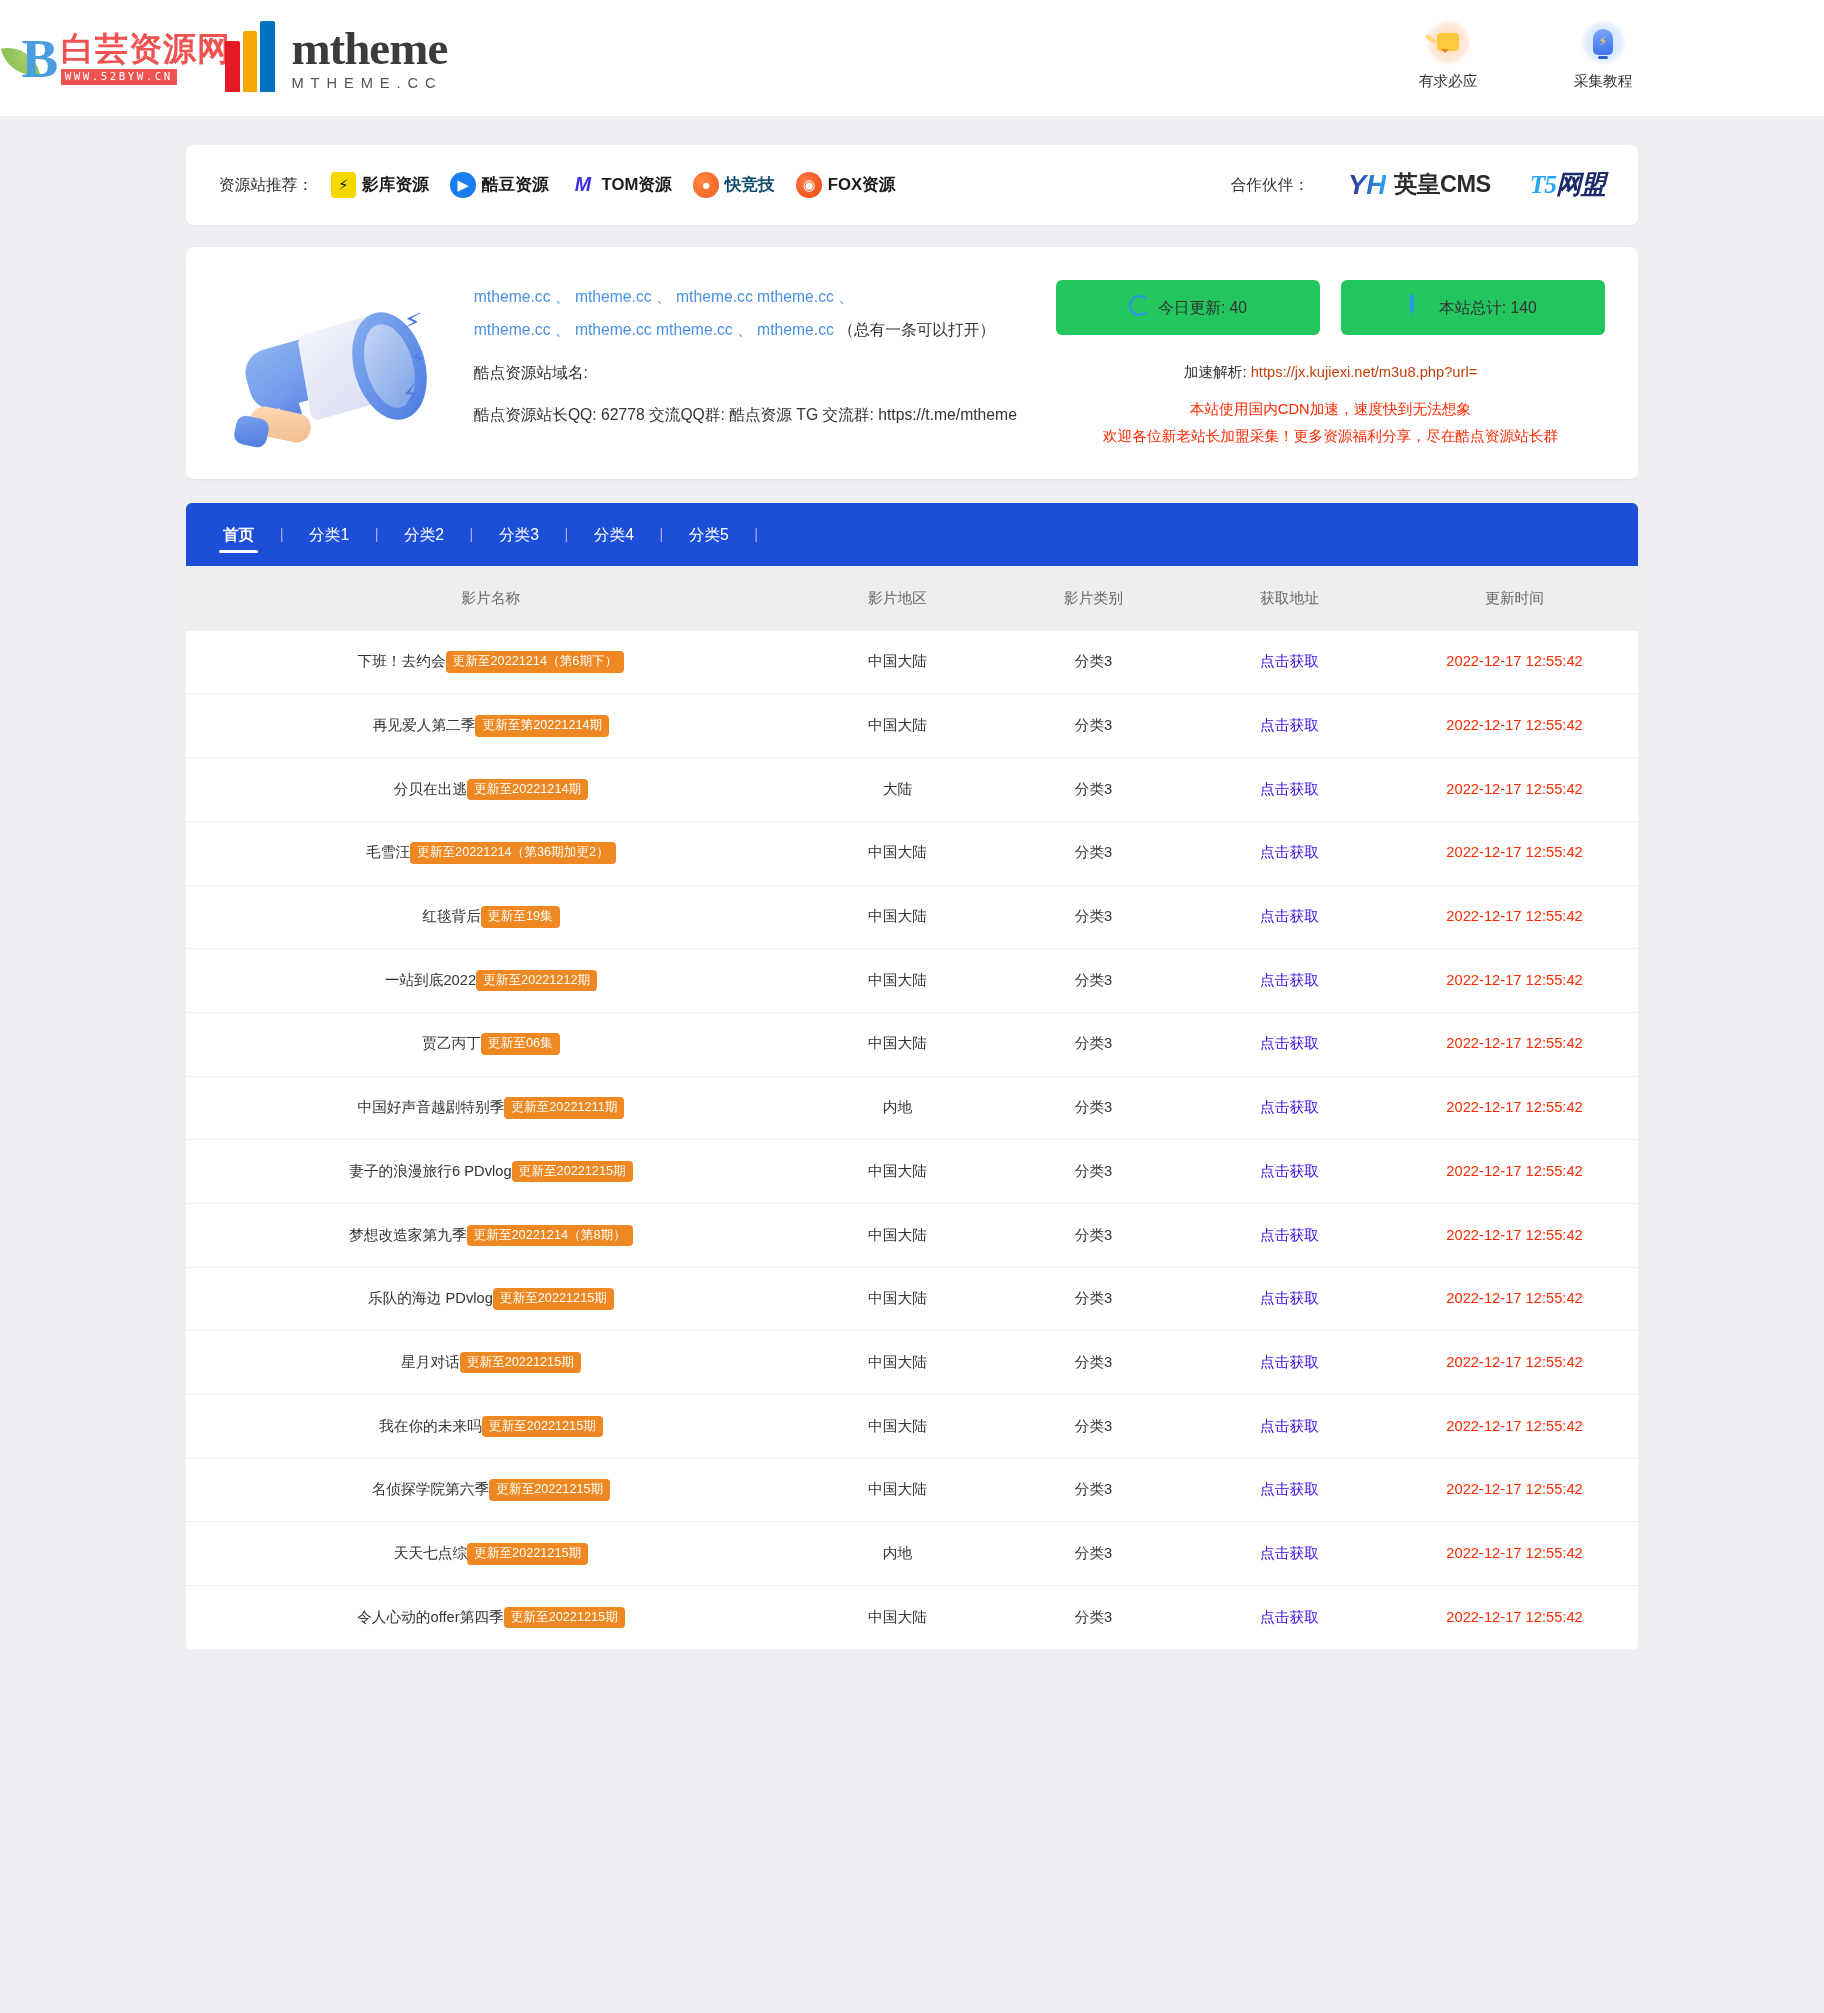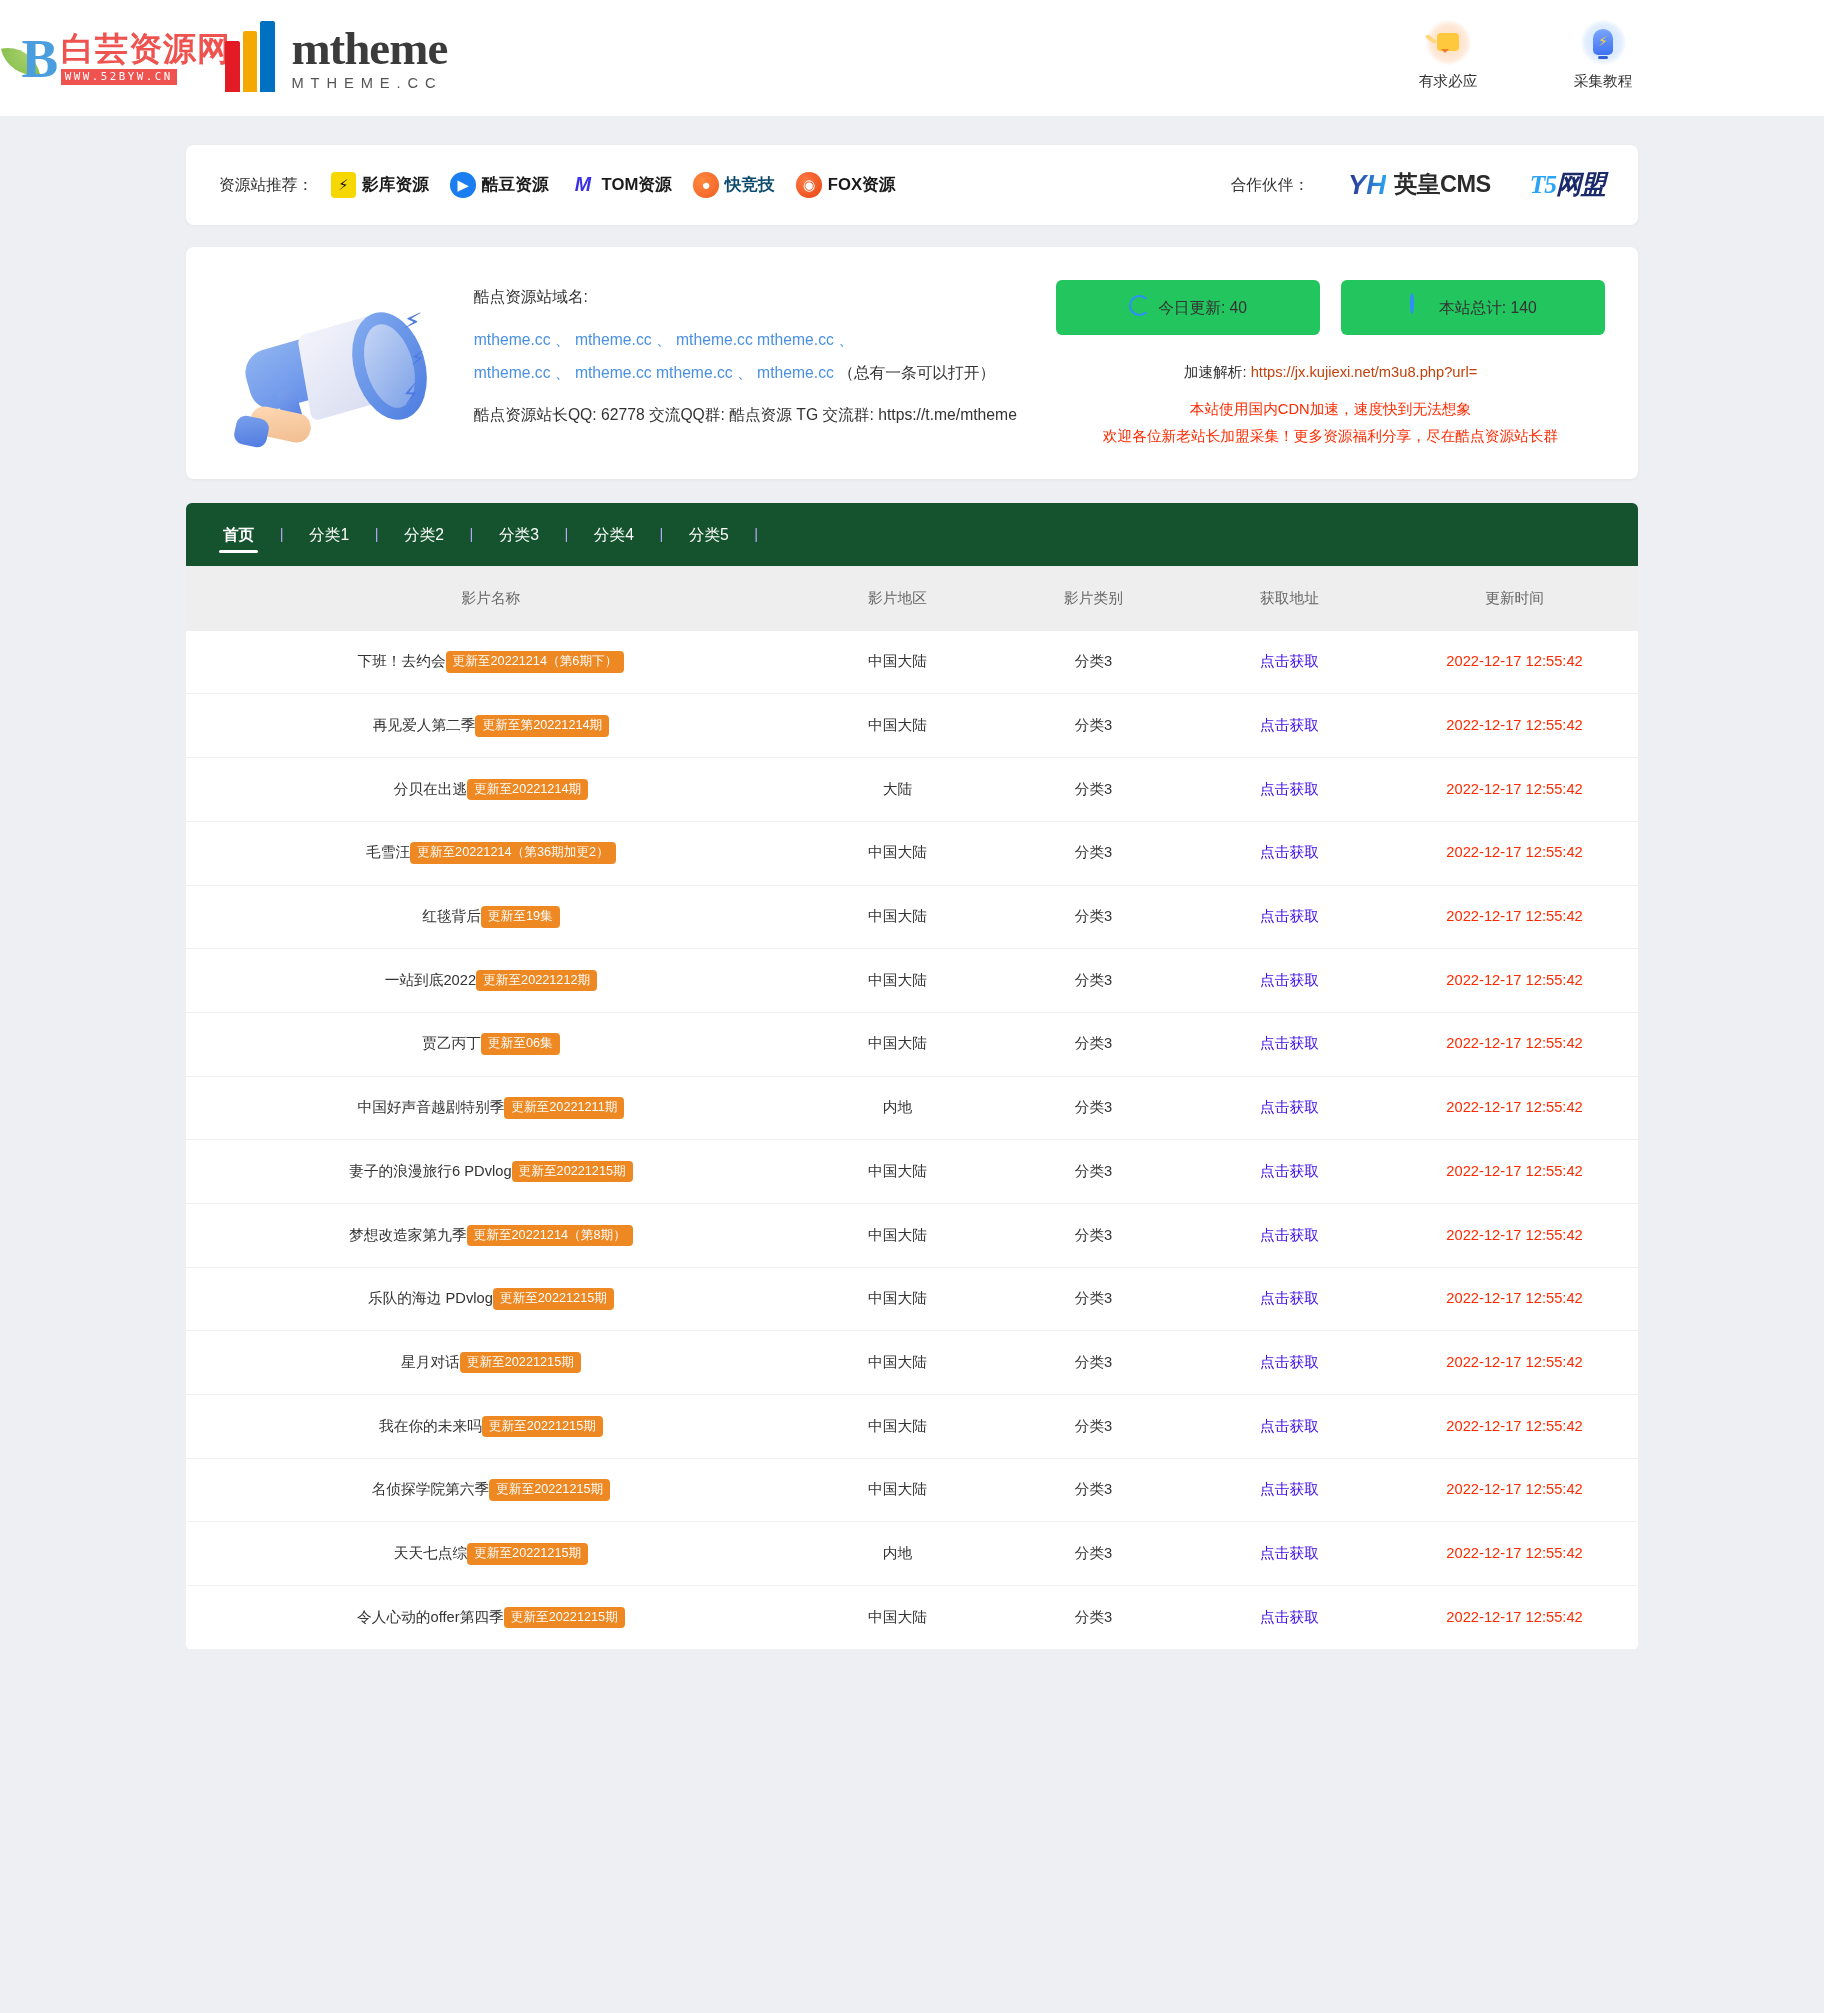--- a/index.html
+++ b/index.html
@@ -282,21 +282,21 @@
   .stat-text { font: 15.7px/21.6px "Liberation Sans", sans-serif; color: #333; }
 
   .parse-line { text-align: center; margin-top: 25.5px; font: 14.7px/25.5px "Liberation Sans", sans-serif; color: #333; }
   .parse-line a { color: #c2410c; text-decoration: none; margin-top: 20px; }
   .red-line { text-align:center; color:#ff2a00; font: 14.7px/27.4px "Liberation Sans", sans-serif; }
   .red-line.first { margin-top: 9.8px; }
 
   
   .navbar {
     margin-top: 23.5px;
-    background: #14532d;
+    background: #1d4ed8;
     border-radius: 5.9px 5.9px 0 0;
     height: 63px;
     display: flex;
     align-items: center;
     padding: 0 33px;
   }
   .nav-item {
     color: #fff;
     font: 15.7px/21.6px "Liberation Sans", sans-serif;
     padding: 0 3.9px;
@@ -445,26 +445,26 @@
         <div class="mg-handle"></div>
         <div class="mg-hand"></div>
         <div class="mg-cuff"></div>
         <span class="mg-bolt b1">⚡</span>
         <span class="mg-bolt b2">⚡</span>
         <span class="mg-bolt b3">⚡</span>
       </div>
     </div>
 
     <div class="notice-text">
-      <p>酷点资源站域名:</p>
       <p>
         <a>mtheme.cc 、 mtheme.cc 、 mtheme.cc mtheme.cc 、</a><br>
         <a>mtheme.cc 、 mtheme.cc mtheme.cc 、 mtheme.cc</a>
         <span class="plain">（总有一条可以打开）</span>
       </p>
+      <p>酷点资源站域名:</p>
       <p>酷点资源站长QQ: 62778 交流QQ群: 酷点资源 TG 交流群: https://t.me/mtheme</p>
     </div>
 
     <div class="notice-right">
       <div class="stat-row">
         <div class="stat-box">
           <span class="stat-icon">
               <span class="refresh-ring"></span>
             </span>
           <span class="stat-text"><span>今日更新:</span>&nbsp;<span>40</span></span>

